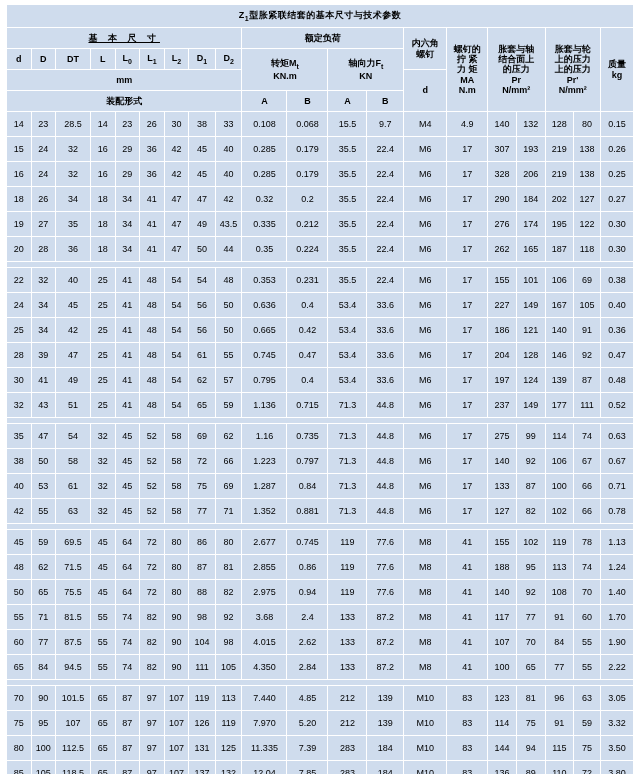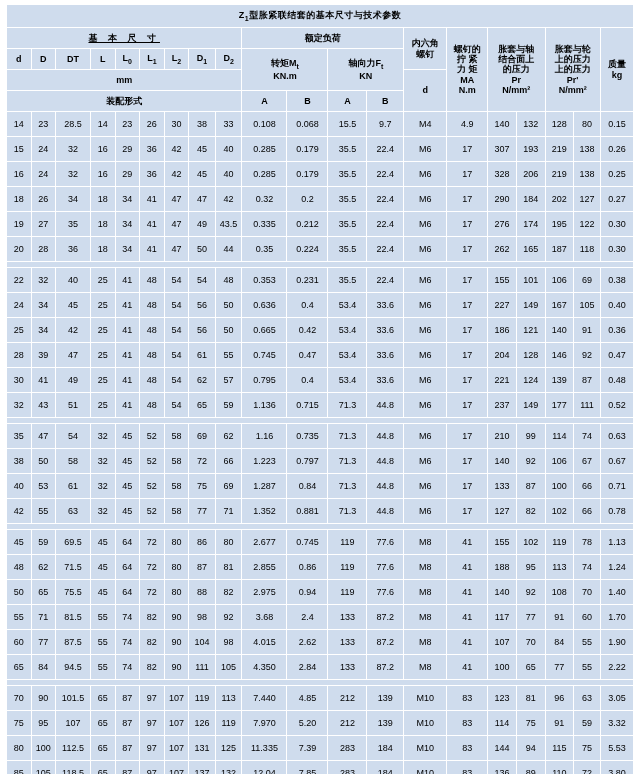--- a/index.html
+++ b/index.html
@@ -413,21 +413,21 @@
           <td>48</td>
           <td>54</td>
           <td>62</td>
           <td>57</td>
           <td>0.795</td>
           <td>0.4</td>
           <td>53.4</td>
           <td>33.6</td>
           <td>M6</td>
           <td>17</td>
-          <td>221</td>
+          <td>197</td>
           <td>124</td>
           <td>139</td>
           <td>87</td>
           <td>0.48</td>
         </tr>
         <tr class="datarow">
           <td>32</td>
           <td>43</td>
           <td>51</td>
           <td>25</td>
@@ -460,21 +460,21 @@
           <td>52</td>
           <td>58</td>
           <td>69</td>
           <td>62</td>
           <td>1.16</td>
           <td>0.735</td>
           <td>71.3</td>
           <td>44.8</td>
           <td>M6</td>
           <td>17</td>
-          <td>210</td>
+          <td>275</td>
           <td>99</td>
           <td>114</td>
           <td>74</td>
           <td>0.63</td>
         </tr>
         <tr class="datarow">
           <td>38</td>
           <td>50</td>
           <td>58</td>
           <td>32</td>
@@ -734,21 +734,21 @@
           <td>11.335</td>
           <td>7.39</td>
           <td>283</td>
           <td>184</td>
           <td>M10</td>
           <td>83</td>
           <td>144</td>
           <td>94</td>
           <td>115</td>
           <td>75</td>
-          <td>5.53</td>
+          <td>3.50</td>
         </tr>
         <tr class="datarow">
           <td>85</td>
           <td>105</td>
           <td>118.5</td>
           <td>65</td>
           <td>87</td>
           <td>97</td>
           <td>107</td>
           <td>137</td>

